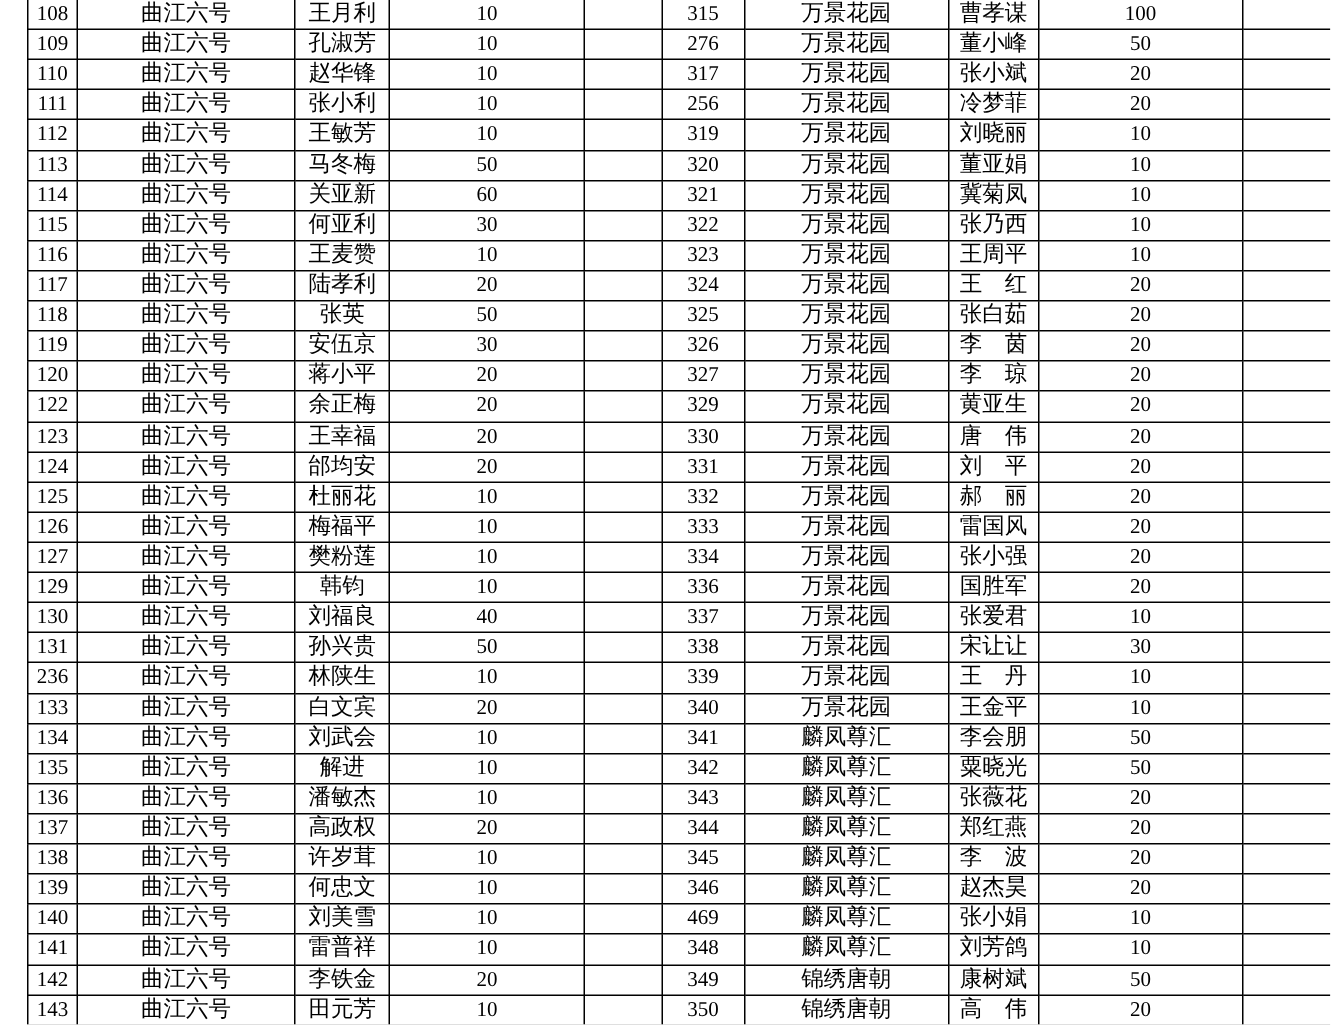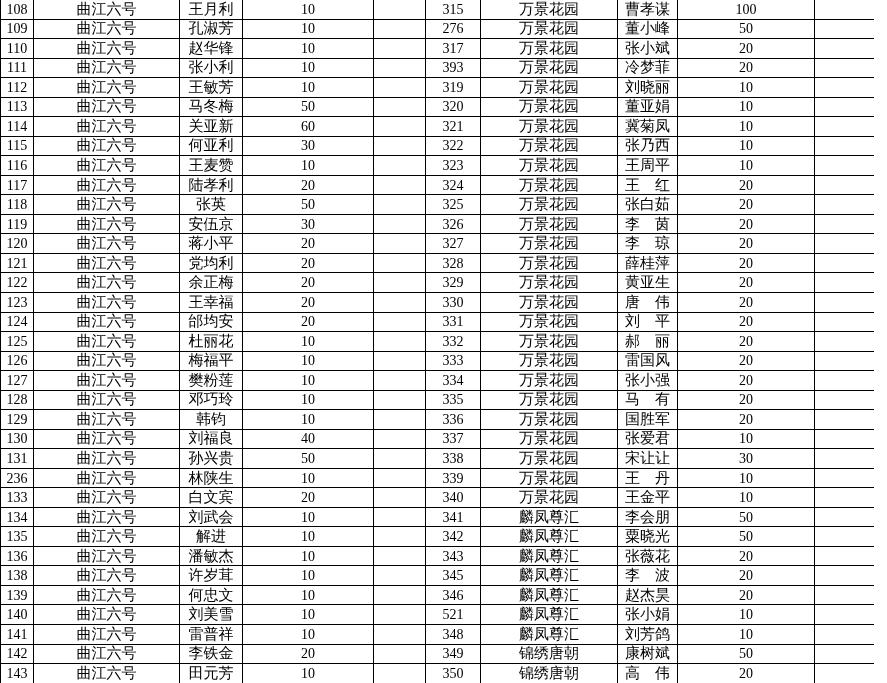--- a/index.html
+++ b/index.html
@@ -11,21 +11,21 @@
     position: relative;
     width: 887px;
     height: 683px;
     overflow: hidden;
     background: #ffffff;
     font-family: "Liberation Serif", "DejaVu Serif", serif;
     color: #000000;
   }
   table.roster {
     position: absolute;
-    left: 0;
+    left: 18px;
     top: -1px;
     border-collapse: collapse;
     table-layout: fixed;
     height: 685px;
   }
   table.roster td {
     border: 1px solid #000000;
     padding: 0;
     margin: 0;
     text-align: center;
@@ -97,21 +97,21 @@
           <td>张小斌</td>
           <td class="num">20</td>
           <td class="spacer-end"></td>
         </tr>
         <tr>
           <td class="num">111</td>
           <td>曲江六号</td>
           <td>张小利</td>
           <td class="num">10</td>
           <td></td>
-          <td class="num">393</td>
+          <td class="num">256</td>
           <td>万景花园</td>
           <td>冷梦菲</td>
           <td class="num">20</td>
           <td class="spacer-end"></td>
         </tr>
         <tr>
           <td class="num">112</td>
           <td>曲江六号</td>
           <td>王敏芳</td>
           <td class="num">10</td>
@@ -212,32 +212,20 @@
           <td>蒋小平</td>
           <td class="num">20</td>
           <td></td>
           <td class="num">327</td>
           <td>万景花园</td>
           <td>李　琼</td>
           <td class="num">20</td>
           <td class="spacer-end"></td>
         </tr>
         <tr>
-          <td class="num">121</td>
-          <td>曲江六号</td>
-          <td>党均利</td>
-          <td class="num">20</td>
-          <td></td>
-          <td class="num">328</td>
-          <td>万景花园</td>
-          <td>薛桂萍</td>
-          <td class="num">20</td>
-          <td class="spacer-end"></td>
-        </tr>
-        <tr>
           <td class="num">122</td>
           <td>曲江六号</td>
           <td>余正梅</td>
           <td class="num">20</td>
           <td></td>
           <td class="num">329</td>
           <td>万景花园</td>
           <td>黄亚生</td>
           <td class="num">20</td>
           <td class="spacer-end"></td>
@@ -292,32 +280,20 @@
         </tr>
         <tr>
           <td class="num">127</td>
           <td>曲江六号</td>
           <td>樊粉莲</td>
           <td class="num">10</td>
           <td></td>
           <td class="num">334</td>
           <td>万景花园</td>
           <td>张小强</td>
-          <td class="num">20</td>
-          <td class="spacer-end"></td>
-        </tr>
-        <tr>
-          <td class="num">128</td>
-          <td>曲江六号</td>
-          <td>邓巧玲</td>
-          <td class="num">10</td>
-          <td></td>
-          <td class="num">335</td>
-          <td>万景花园</td>
-          <td>马　有</td>
           <td class="num">20</td>
           <td class="spacer-end"></td>
         </tr>
         <tr>
           <td class="num">129</td>
           <td>曲江六号</td>
           <td>韩钧</td>
           <td class="num">10</td>
           <td></td>
           <td class="num">336</td>
@@ -404,20 +380,32 @@
           <td>潘敏杰</td>
           <td class="num">10</td>
           <td></td>
           <td class="num">343</td>
           <td>麟凤尊汇</td>
           <td>张薇花</td>
           <td class="num">20</td>
           <td class="spacer-end"></td>
         </tr>
         <tr>
+          <td class="num">137</td>
+          <td>曲江六号</td>
+          <td>高政权</td>
+          <td class="num">20</td>
+          <td></td>
+          <td class="num">344</td>
+          <td>麟凤尊汇</td>
+          <td>郑红燕</td>
+          <td class="num">20</td>
+          <td class="spacer-end"></td>
+        </tr>
+        <tr>
           <td class="num">138</td>
           <td>曲江六号</td>
           <td>许岁茸</td>
           <td class="num">10</td>
           <td></td>
           <td class="num">345</td>
           <td>麟凤尊汇</td>
           <td>李　波</td>
           <td class="num">20</td>
           <td class="spacer-end"></td>
@@ -433,21 +421,21 @@
           <td>赵杰昊</td>
           <td class="num">20</td>
           <td class="spacer-end"></td>
         </tr>
         <tr>
           <td class="num">140</td>
           <td>曲江六号</td>
           <td>刘美雪</td>
           <td class="num">10</td>
           <td></td>
-          <td class="num">521</td>
+          <td class="num">469</td>
           <td>麟凤尊汇</td>
           <td>张小娟</td>
           <td class="num">10</td>
           <td class="spacer-end"></td>
         </tr>
         <tr>
           <td class="num">141</td>
           <td>曲江六号</td>
           <td>雷普祥</td>
           <td class="num">10</td>

